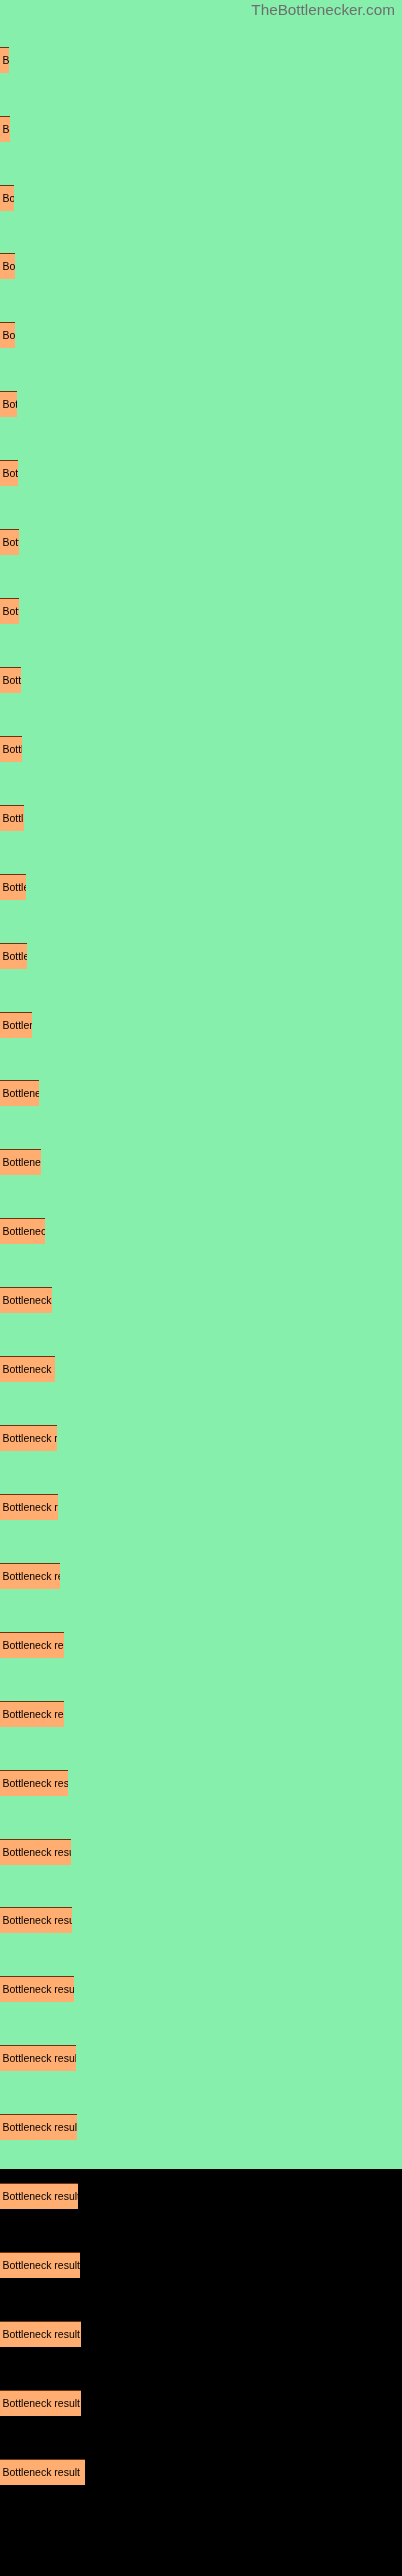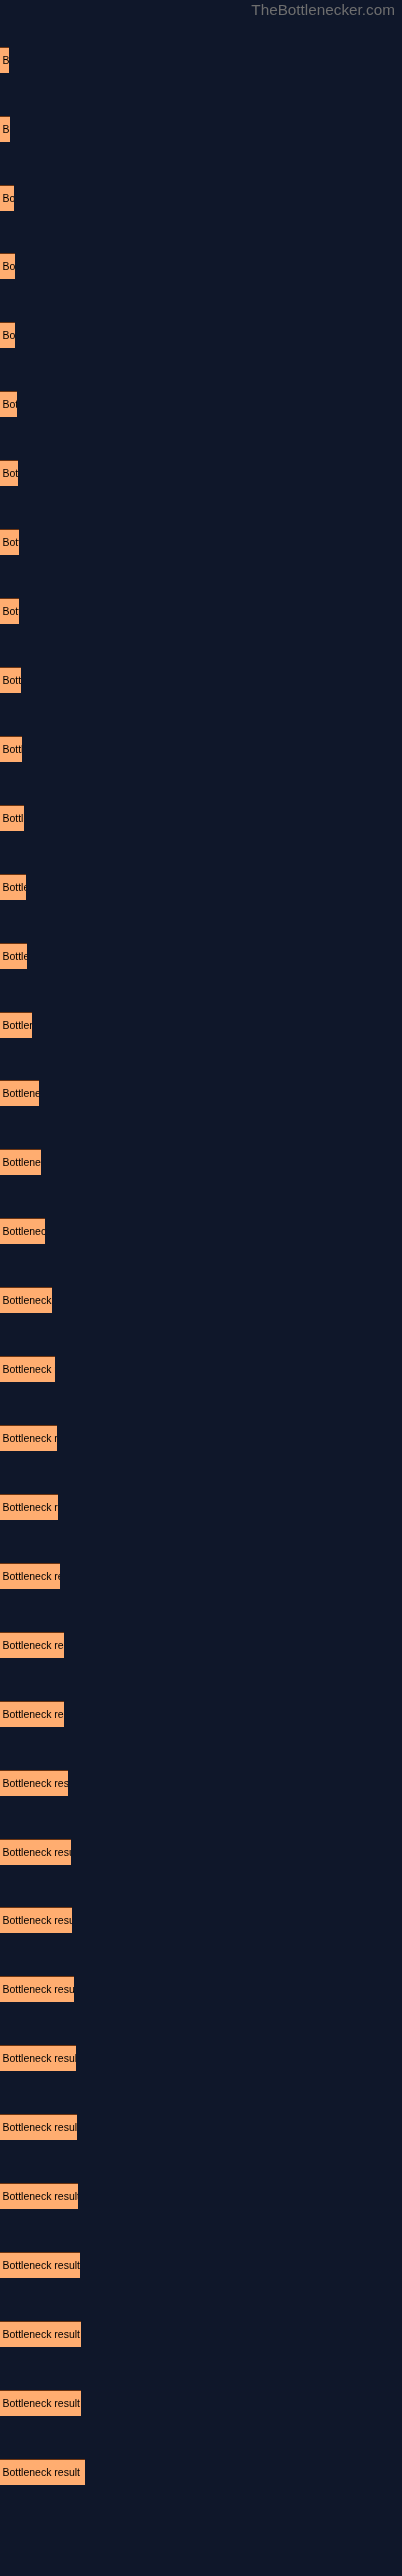--- a/index.html
+++ b/index.html
@@ -14,22 +14,22 @@
     position: relative;
     overflow: hidden;
     font-family: "Liberation Sans", sans-serif;
     background: #000000;
   }
   #chart-root {
     position: absolute;
     left: 0;
     top: 0;
     width: 403px;
-    height: 2576px;
-    background: #0f172a;
+    height: 2169px;
+    background: #86efac;
   }
   #chart-title {
     position: absolute;
     right: 8px;
     top: 0.8px;
     font-size: 15.3px;
     line-height: 17.7px;
     color: #6e6e6e;
     letter-spacing: 0px;
     white-space: nowrap;

